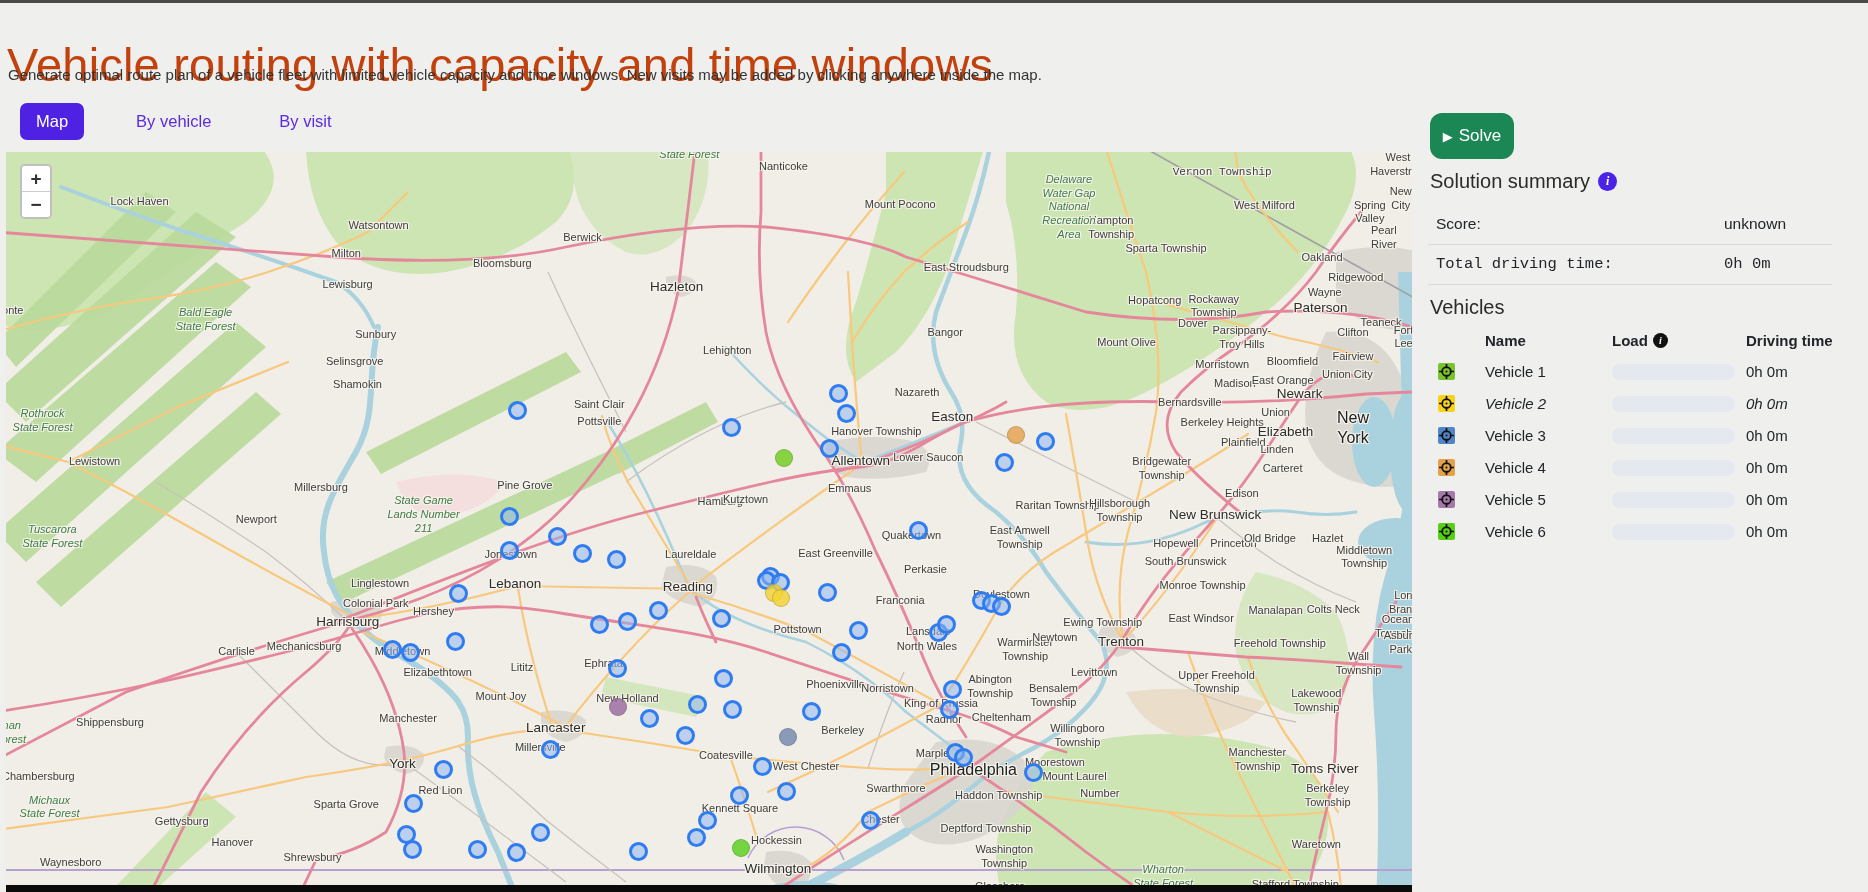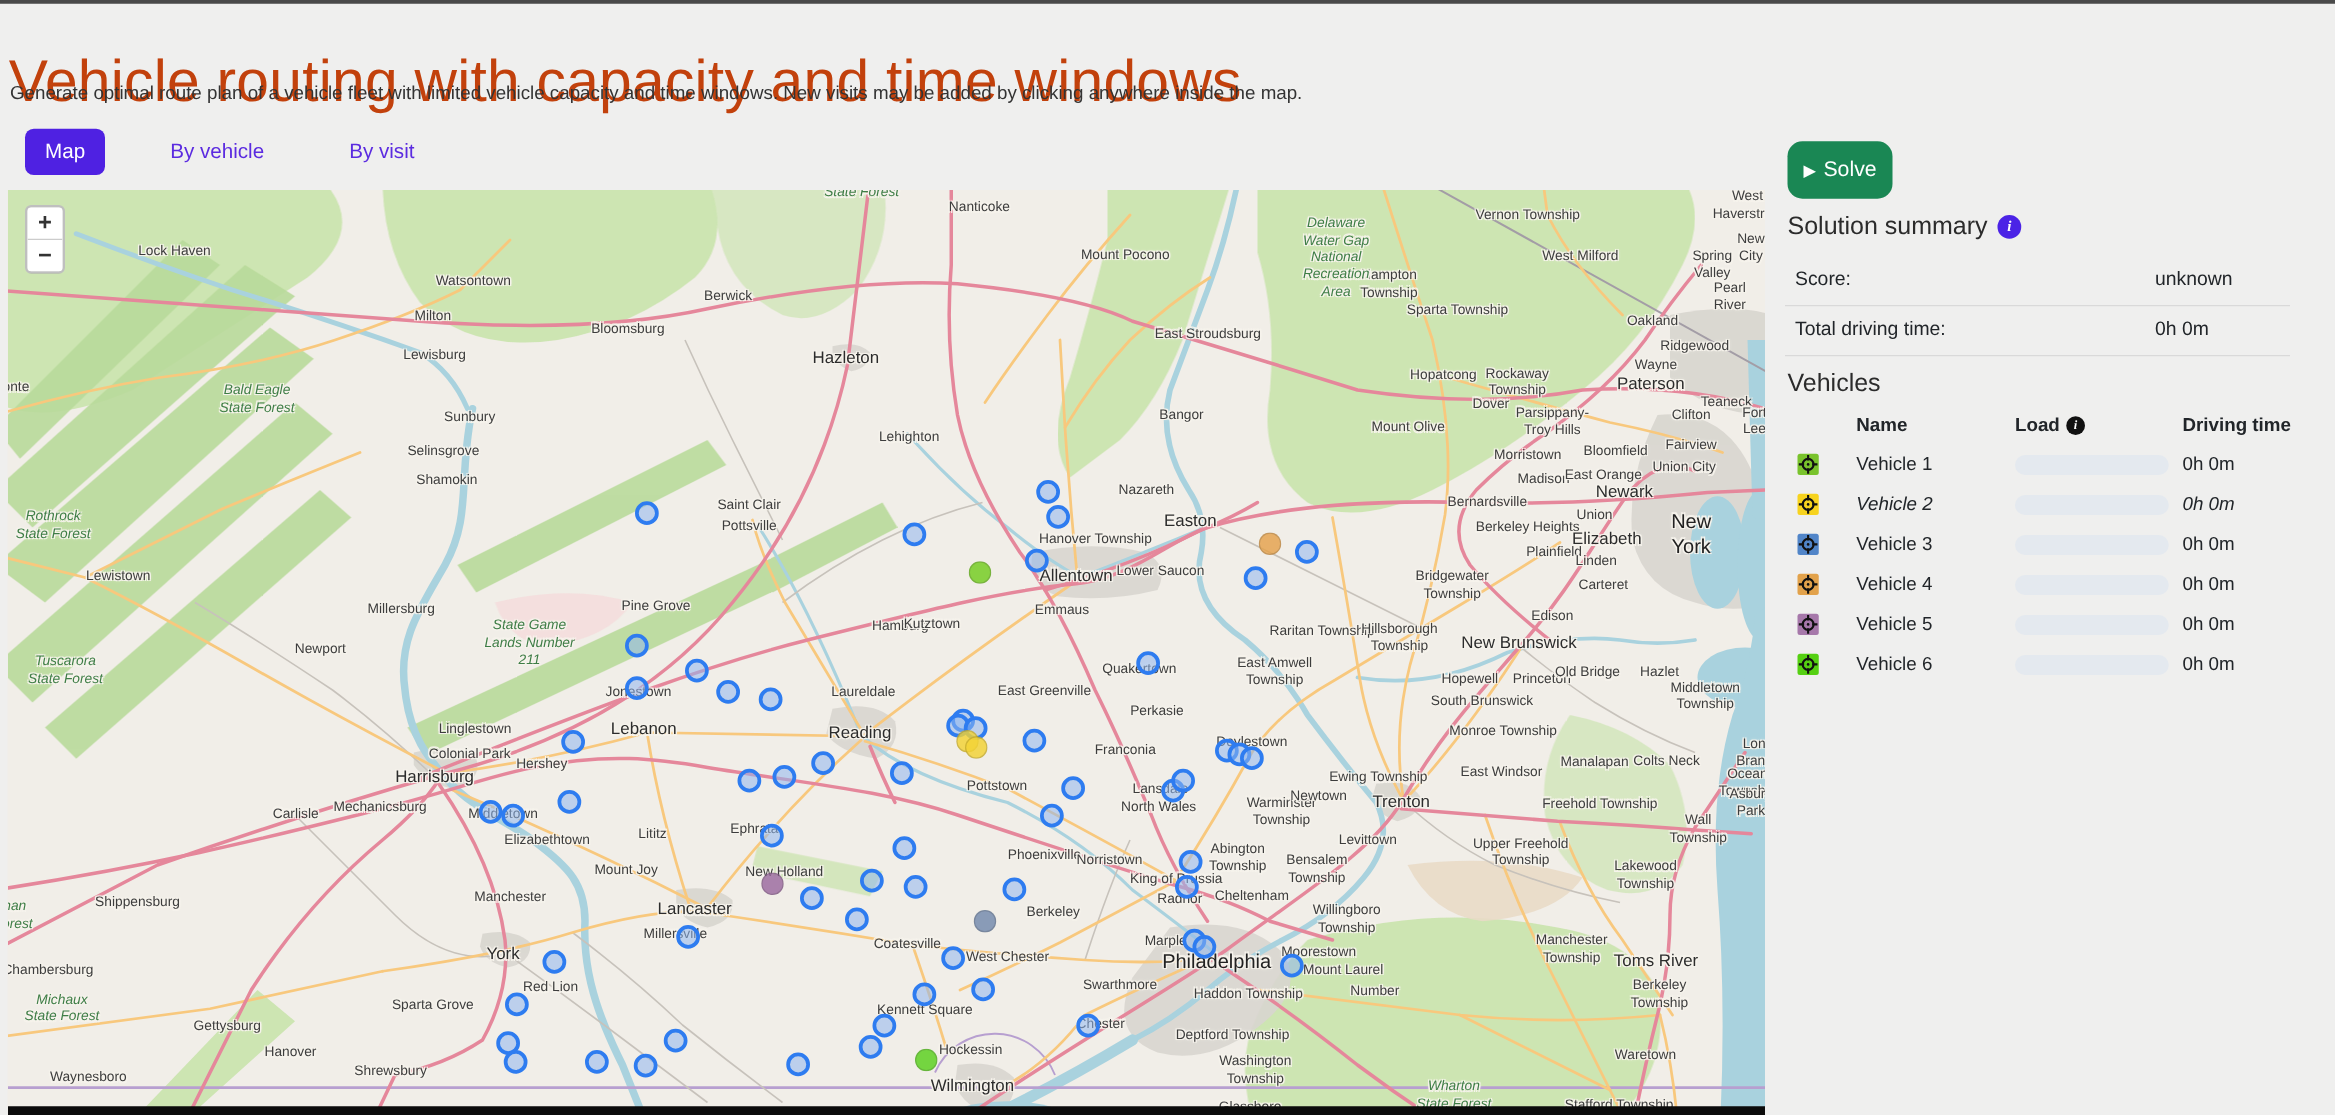--- a/index.html
+++ b/index.html
@@ -358,21 +358,21 @@
       <div class="mlabel town" style="left: 95.8%; top: 24.4%;">Clifton</div>
       <div class="mlabel town" style="left: 97.8%; top: 23.1%;">Teaneck</div>
       <div class="mlabel town" style="left: 99.4%; top: 25.1%;">Fort Lee</div>
       <div class="mlabel town" style="left: 93.8%; top: 19.1%;">Wayne</div>
       <div class="mlabel town" style="left: 96%; top: 17%;">Ridgewood</div>
       <div class="mlabel town" style="left: 93.6%; top: 14.3%;">Oakland</div>
       <div class="mlabel town" style="left: 97%; top: 8.2%;">Spring Valley</div>
       <div class="mlabel town" style="left: 98%; top: 11.6%;">Pearl River</div>
       <div class="mlabel town" style="left: 99.2%; top: 6.4%;">New City</div>
       <div class="mlabel town" style="left: 99%; top: 1.8%;">West Haverstraw</div>
-      <div class="mlabel town" style="left: 86.5%; top: 2.9%;">Vernon Township</div>
+      <div class="mlabel town" style="left: 86.5%; top: 2.9%; font-family: Liberation Mono, monospace;">Vernon Township</div>
       <div class="mlabel town" style="left: 89.5%; top: 7.3%;">West Milford</div>
       <div class="mlabel town" style="left: 78.6%; top: 10.3%;">Hampton
 Township</div>
       <div class="mlabel town" style="left: 82.5%; top: 13.1%;">Sparta Township</div>
       <div class="mlabel town" style="left: 81.7%; top: 20.1%;">Hopatcong</div>
       <div class="mlabel town" style="left: 85.9%; top: 20.9%;">Rockaway
 Township</div>
       <div class="mlabel town" style="left: 84.4%; top: 23.2%;">Dover</div>
       <div class="mlabel town" style="left: 87.9%; top: 25.2%;">Parsippany-
 Troy Hills</div>
@@ -483,21 +483,21 @@
 
   <div class="sec-head" style="top:74px;">
     <span>Solution summary</span>
     <span class="info-ic">i</span>
   </div>
 
   <div class="srow" style="top:108px;">
     <span class="lbl">Score:</span>
     <span class="val">unknown</span>
   </div>
-  <div class="srow" style="top:148px;">
+  <div class="srow" style="top:148px;font-family:Liberation Mono, monospace;">
     <span class="lbl">Total driving time:</span>
     <span class="val">0h 0m</span>
   </div>
 
   <div class="sec-head" style="top:200px;">
     <span>Vehicles</span>
   </div>
 
   <div class="vh-table">
     <div class="vh-hrow" style="top:236px;">

